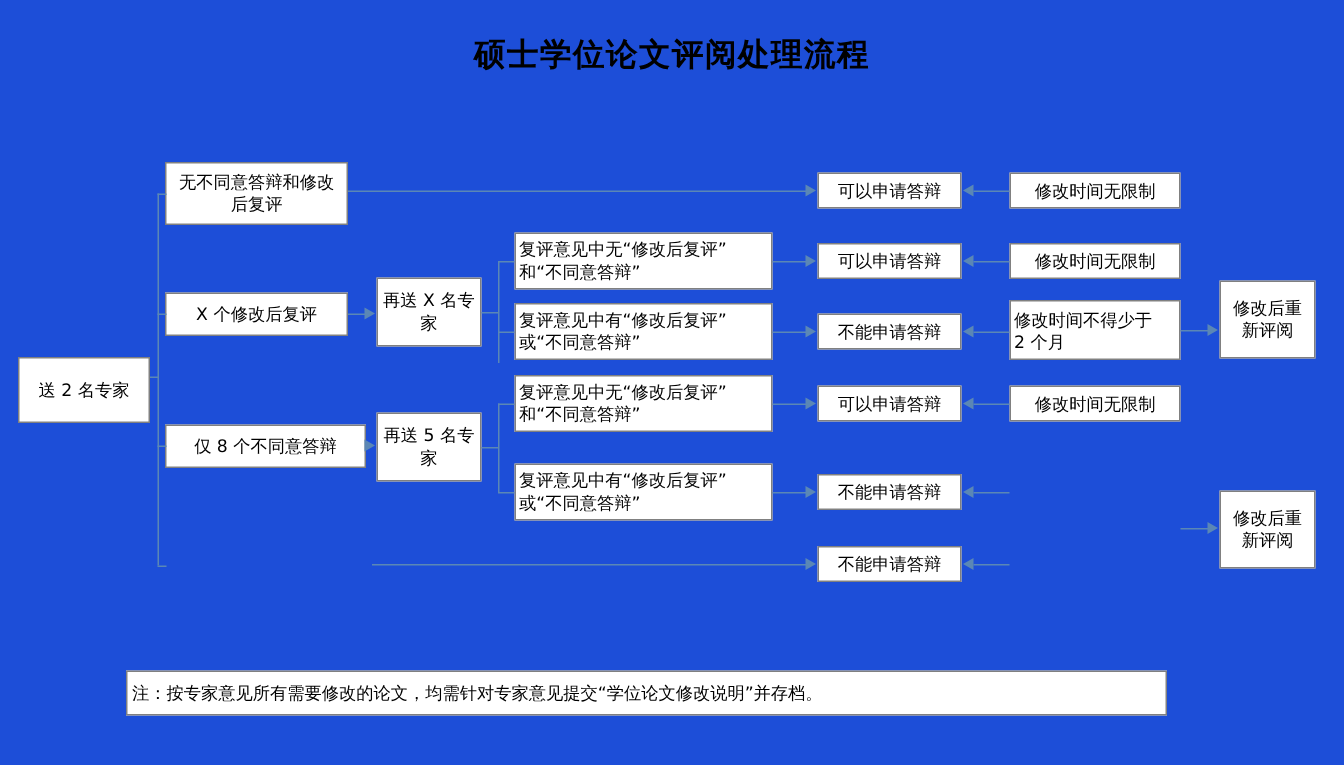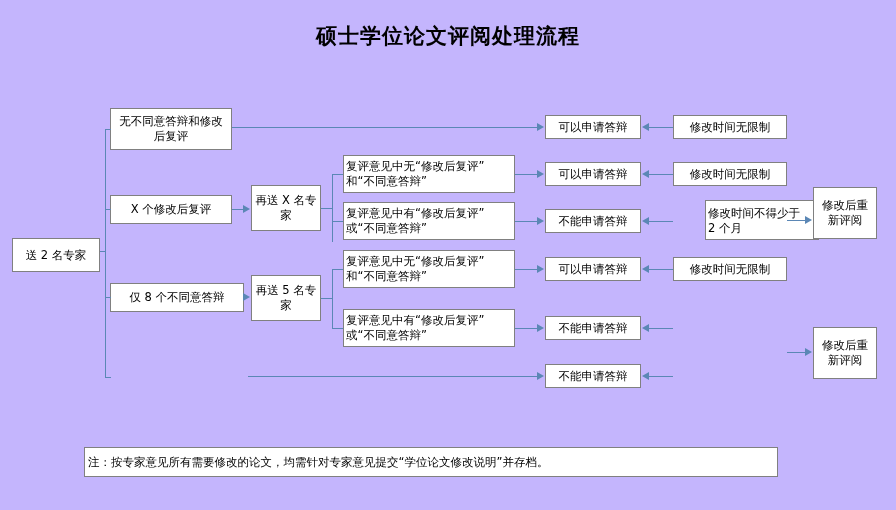--- a/index.html
+++ b/index.html
@@ -9,21 +9,21 @@
   }
   body {
     font-family: "DejaVu Sans", "Liberation Sans", sans-serif;
     color: #000000;
   }
   #page {
     position: relative;
     width: 896px;
     height: 510px;
     overflow: hidden;
-    background: #c4b5fd;
+    background: #1d4ed8;
   }
   #title {
     position: absolute;
     left: 0;
     top: 22px;
     width: 896px;
     text-align: center;
     font-family: "DejaVu Serif", "Liberation Serif", serif;
     font-weight: bold;
     font-size: 21px;
@@ -88,21 +88,21 @@
     border-right: 7px solid #5b87b5;
   }
 </style>
 </head>
 <body>
 
 <div id="page">
 
   <div id="title">硕士学位论文评阅处理流程</div>
 
-  <div class="node" style="left:12px; top:238px; width:88px; height:34px;">送 2 名专家</div>
+  <div class="node" style="left:12px; top:238px; width:88px; height:44px;">送 2 名专家</div>
 
   <div class="node" style="left:110px; top:108px; width:122px; height:42px;">无不同意答辩和修改
 后复评</div>
 
   <div class="node" style="left:110px; top:195px; width:122px; height:29px;">X 个修改后复评</div>
 
   <div class="node" style="left:110px; top:283px; width:134px; height:29px;">仅 8 个不同意答辩</div>
 
 
   <div class="node" style="left:251px; top:185px; width:70px; height:46px;">再送 X 名专
@@ -132,21 +132,21 @@
   <div class="node" style="left:545px; top:257px; width:96px; height:24px;">可以申请答辩</div>
 
   <div class="node" style="left:545px; top:316px; width:96px; height:24px;">不能申请答辩</div>
 
   <div class="node" style="left:545px; top:364px; width:96px; height:24px;">不能申请答辩</div>
 
   <div class="node" style="left:673px; top:115px; width:114px; height:24px;">修改时间无限制</div>
 
   <div class="node" style="left:673px; top:162px; width:114px; height:24px;">修改时间无限制</div>
 
-  <div class="node left-align tall-left" style="left:673px; top:200px; width:114px; height:40px; align-items:center;margin-left:32px;">修改时间不得少于
+  <div class="node left-align tall-left" style="left:673px; top:200px; width:114px; height:40px; align-items:center;">修改时间不得少于
 2 个月</div>
 
   <div class="node" style="left:673px; top:257px; width:114px; height:24px;">修改时间无限制</div>
 
 
   <div class="node" style="left:813px; top:187px; width:64px; height:52px;">修改后重
 新评阅</div>
 
   <div class="node" style="left:813px; top:327px; width:64px; height:52px;">修改后重
 新评阅</div>

